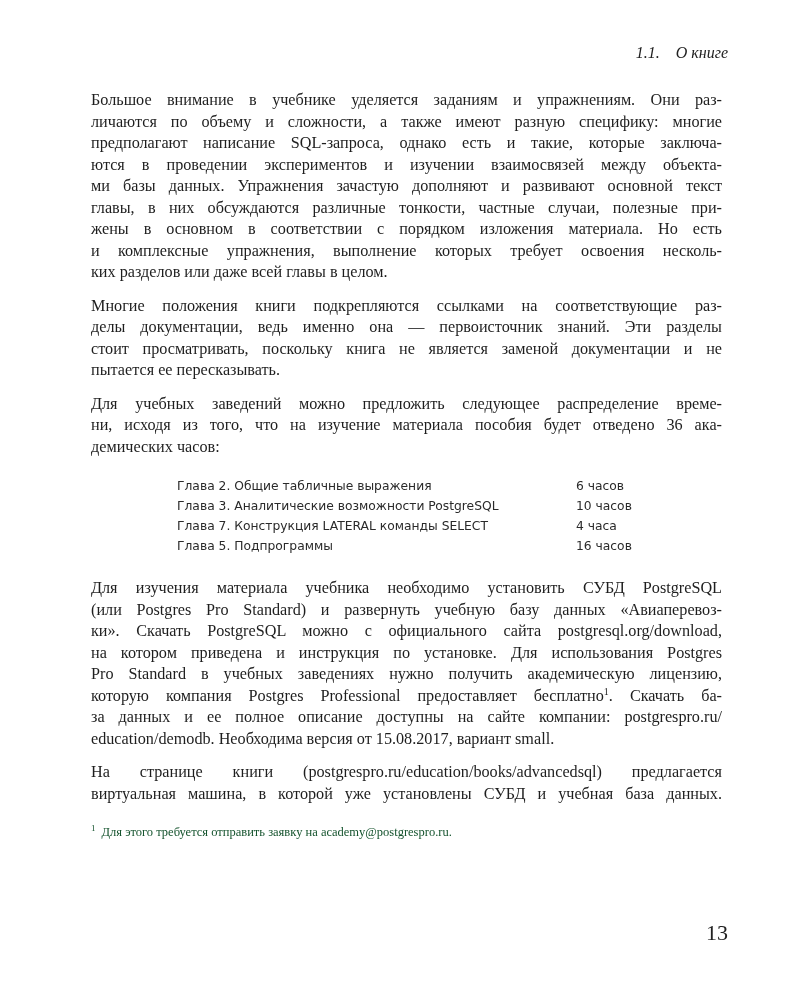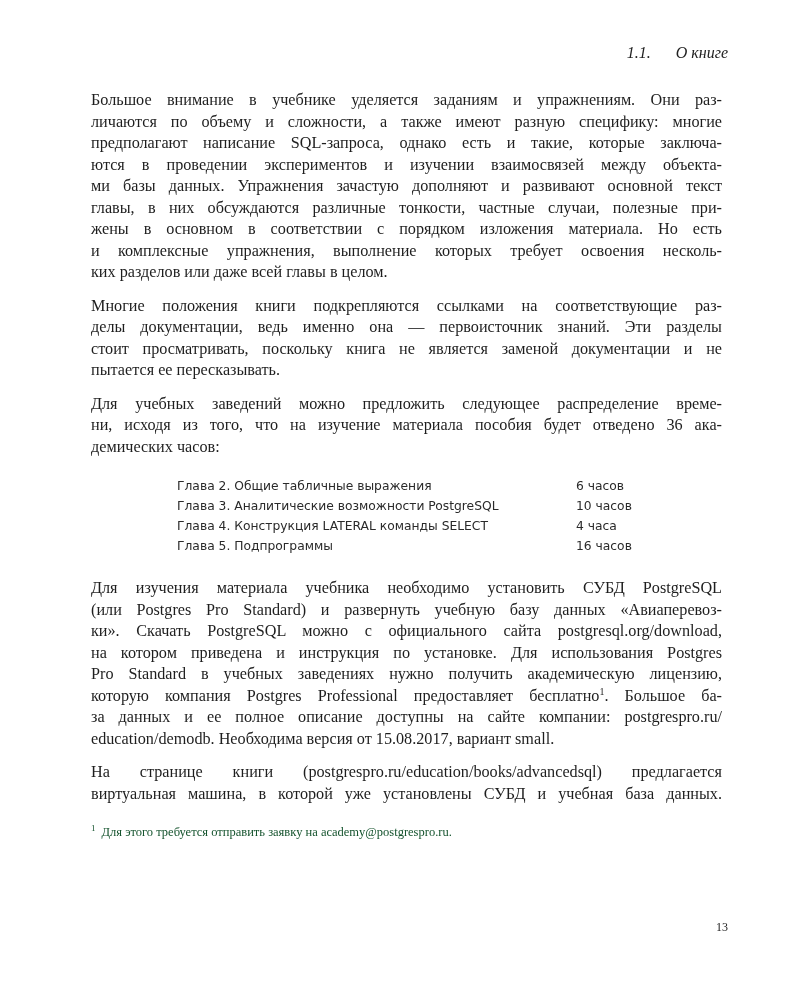--- a/index.html
+++ b/index.html
@@ -1,35 +1,35 @@
 <!DOCTYPE html>
 <html><head>
 <meta charset="utf-8">
 <style>
   html, body { margin: 0; padding: 0; background: #ffffff; }
   body { width: 800px; height: 1000px; position: relative; overflow: hidden;
          font-family: "DejaVu Serif", "Liberation Serif", serif; color: #1e1e1e; }
   .running-head { position: absolute; top: 44px; right: 72px;
                   font-family: "Liberation Serif", serif; font-style: italic; font-size: 16px; color: #222; }
-  .running-head .sec-num { margin-right: 21px; }
+  .running-head .sec-num { margin-right: 12px; }
   .content { position: absolute; left: 91px; top: 90px; width: 631px; }
   .para { font-family: "Liberation Serif", serif; font-size: 16.2px; line-height: 21.5px;
           text-align: justify; margin: 0 0 12px 0; hyphens: manual; }
   .para .line { display: block; text-align: justify; text-align-last: justify; white-space: nowrap; }
   .para .line.last { text-align-last: left; }
   .schedule { margin: 18px 0 22px 86px; width: 470px; font-family: "DejaVu Sans", sans-serif;
               font-size: 12.3px; color: #2a2a2a; }
   .schedule .row { display: flex; height: 20px; line-height: 20px; align-items: center; }
   .schedule .chap { width: 399px; white-space: nowrap; }
   .schedule .hours { white-space: nowrap; }
   .footnote { font-family: Liberation Serif, serif; font-size: 12.5px; color: #14532d; margin-top: 18px; }
   .footnote sup { font-size: 9px; margin-right: 6px; }
   sup.fnref { font-size: 10px; line-height: 0; }
   .page-number { position: absolute; top: 920px; right: 72px;
-                 font-family: "Liberation Serif", serif; font-size: 12px; color: #222; }
+                 font-family: "Liberation Serif", serif; font-size: 22px; color: #222; }
 </style>
 </head>
 <body>
 
 <div class="running-head">
   <span class="sec-num">1.1.</span>
   <span>О книге</span>
 </div>
 
 <div class="content">
@@ -62,36 +62,36 @@
   <div class="schedule">
     <div class="row">
       <span class="chap">Глава 2. Общие табличные выражения</span>
       <span class="hours">6 часов</span>
     </div>
     <div class="row">
       <span class="chap">Глава 3. Аналитические возможности PostgreSQL</span>
       <span class="hours">10 часов</span>
     </div>
     <div class="row">
-      <span class="chap">Глава 4. Конструкция LATERAL команды SELECT</span>
+      <span class="chap">Глава 7. Конструкция LATERAL команды SELECT</span>
       <span class="hours">4 часа</span>
     </div>
     <div class="row">
       <span class="chap">Глава 5. Подпрограммы</span>
       <span class="hours">16 часов</span>
     </div>
   </div>
 
   <p class="para">
     <span class="line">Для изучения материала учебника необходимо установить СУБД PostgreSQL</span>
     <span class="line">(или Postgres Pro Standard) и развернуть учебную базу данных «Авиаперевоз-</span>
     <span class="line">ки». Скачать PostgreSQL можно с официального сайта postgresql.org/download,</span>
     <span class="line">на котором приведена и инструкция по установке. Для использования Postgres</span>
     <span class="line">Pro Standard в учебных заведениях нужно получить академическую лицензию,</span>
-    <span class="line"><span>которую компания Postgres Professional предоставляет бесплатно</span><sup class="fnref">1</sup><span>. Большое ба-</span></span>
+    <span class="line"><span>которую компания Postgres Professional предоставляет бесплатно</span><sup class="fnref">1</sup><span>. Скачать ба-</span></span>
     <span class="line">за данных и ее полное описание доступны на сайте компании: postgrespro.ru/</span>
     <span class="line last">education/demodb. Необходима версия от 15.08.2017, вариант small.</span>
   </p>
 
   <p class="para">
     <span class="line">На странице книги (postgrespro.ru/education/books/advancedsql) предлагается</span>
     <span class="line">виртуальная машина, в которой уже установлены СУБД и учебная база данных.</span>
   </p>
 
   <div class="footnote">

